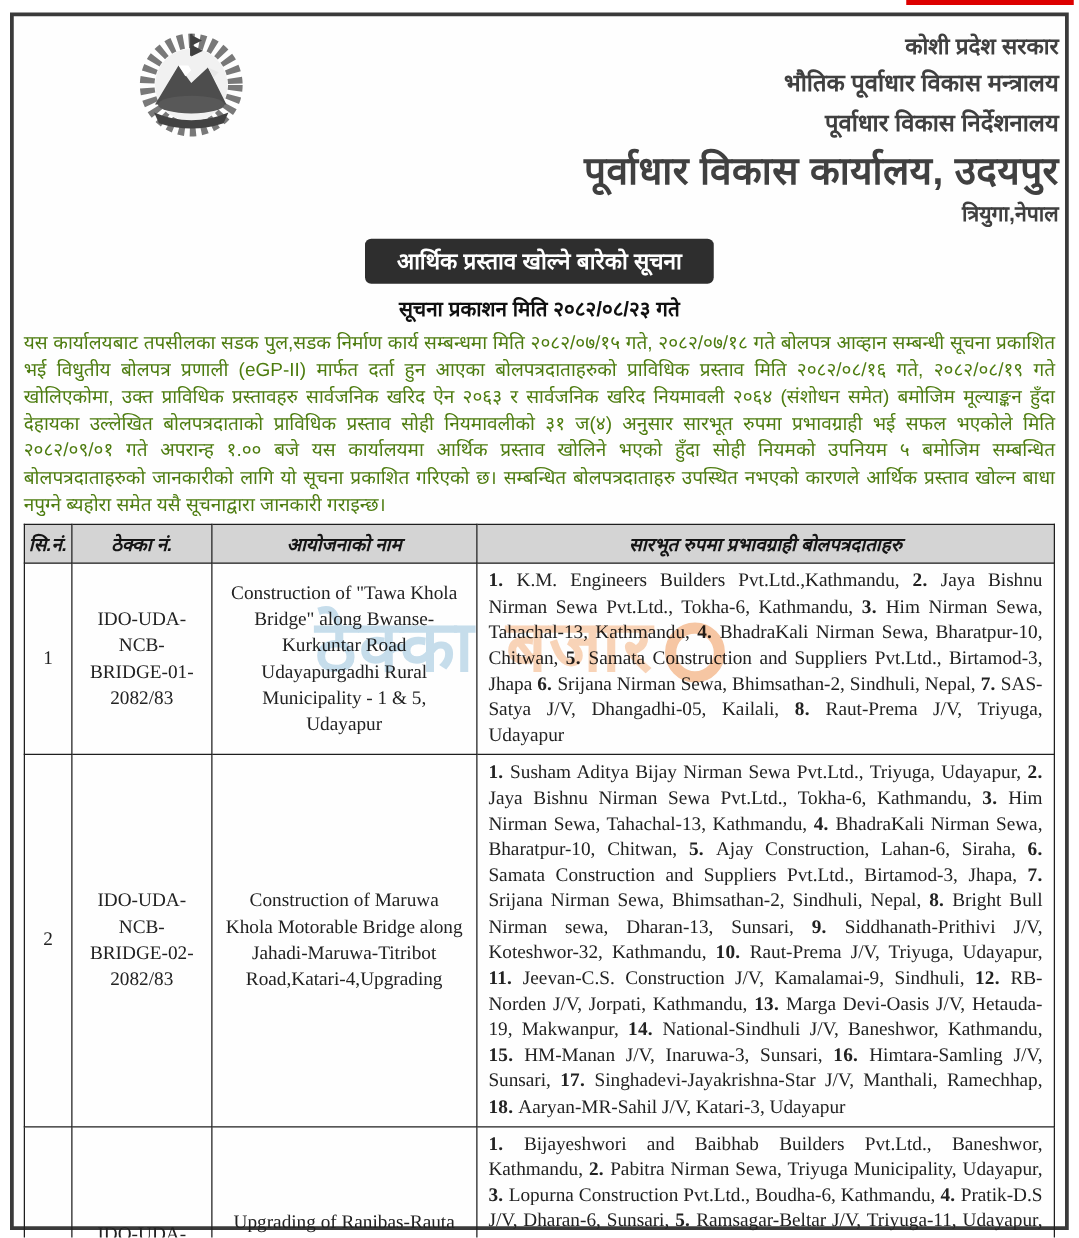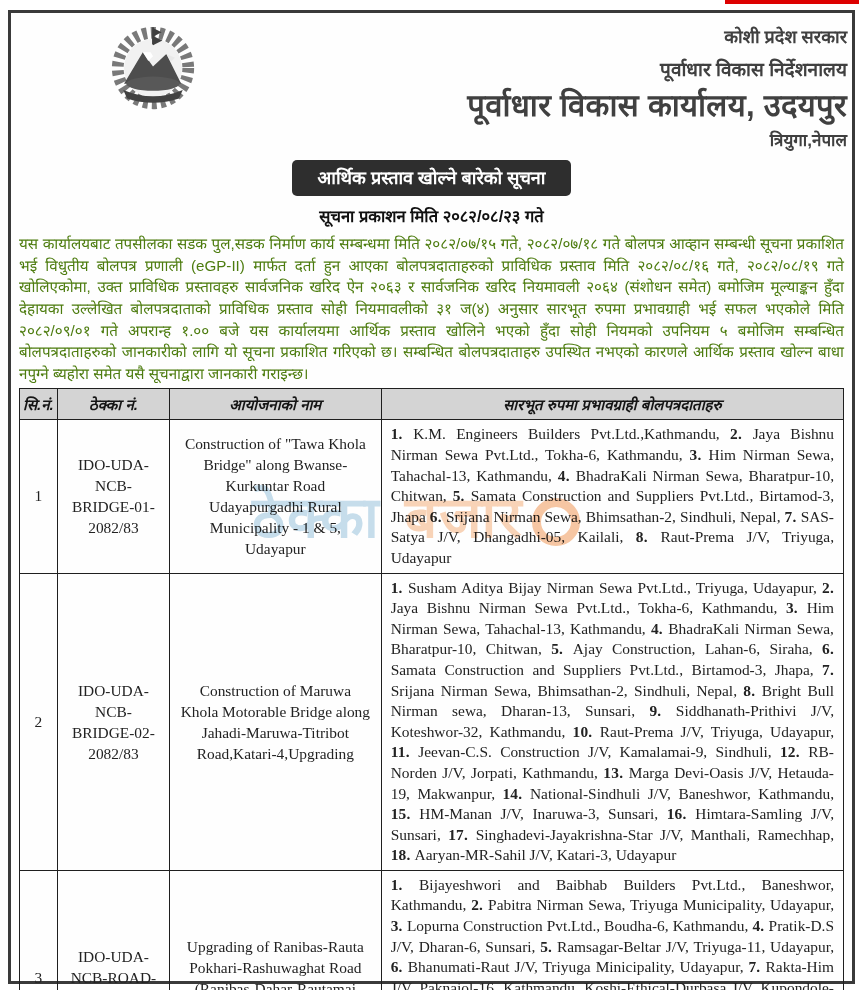--- a/index.html
+++ b/index.html
@@ -70,20 +70,21 @@
       <path d="M77 42 L83 52 L88 47 Z" fill="#e8e8e8"></path>
       <ellipse cx="60" cy="80" rx="34" ry="9" fill="#585858"></ellipse>
       <line x1="60" y1="8" x2="60" y2="30" stroke="#444" stroke-width="2.5"></line>
       <path d="M60 9 l11 5.5 -11 5.5 z" fill="#3f3f3f"></path>
       <path d="M60 19 l12 6 -12 6 z" fill="#3f3f3f"></path>
       <path d="M22 88 q38 16 76 0 l-5 11 q-33 11 -66 0 z" fill="#424242"></path>
     </svg>
   </div>
 
   <div class="hline h1">कोशी प्रदेश सरकार</div>
+  <div class="hline h2">भौतिक पूर्वाधार विकास मन्त्रालय</div>
   <div class="hline h3">पूर्वाधार विकास निर्देशनालय</div>
   <div class="hline office">पूर्वाधार विकास कार्यालय, उदयपुर</div>
   <div class="hline loc">त्रियुगा,नेपाल</div>
 
   <div class="badge-row">
     <span class="badge" style="background: rgb(46, 46, 46);">आर्थिक प्रस्ताव खोल्ने बारेको सूचना</span>
   </div>
 
   <div class="date-line">सूचना प्रकाशन मिति २०८२/०८/२३ गते</div>
 

